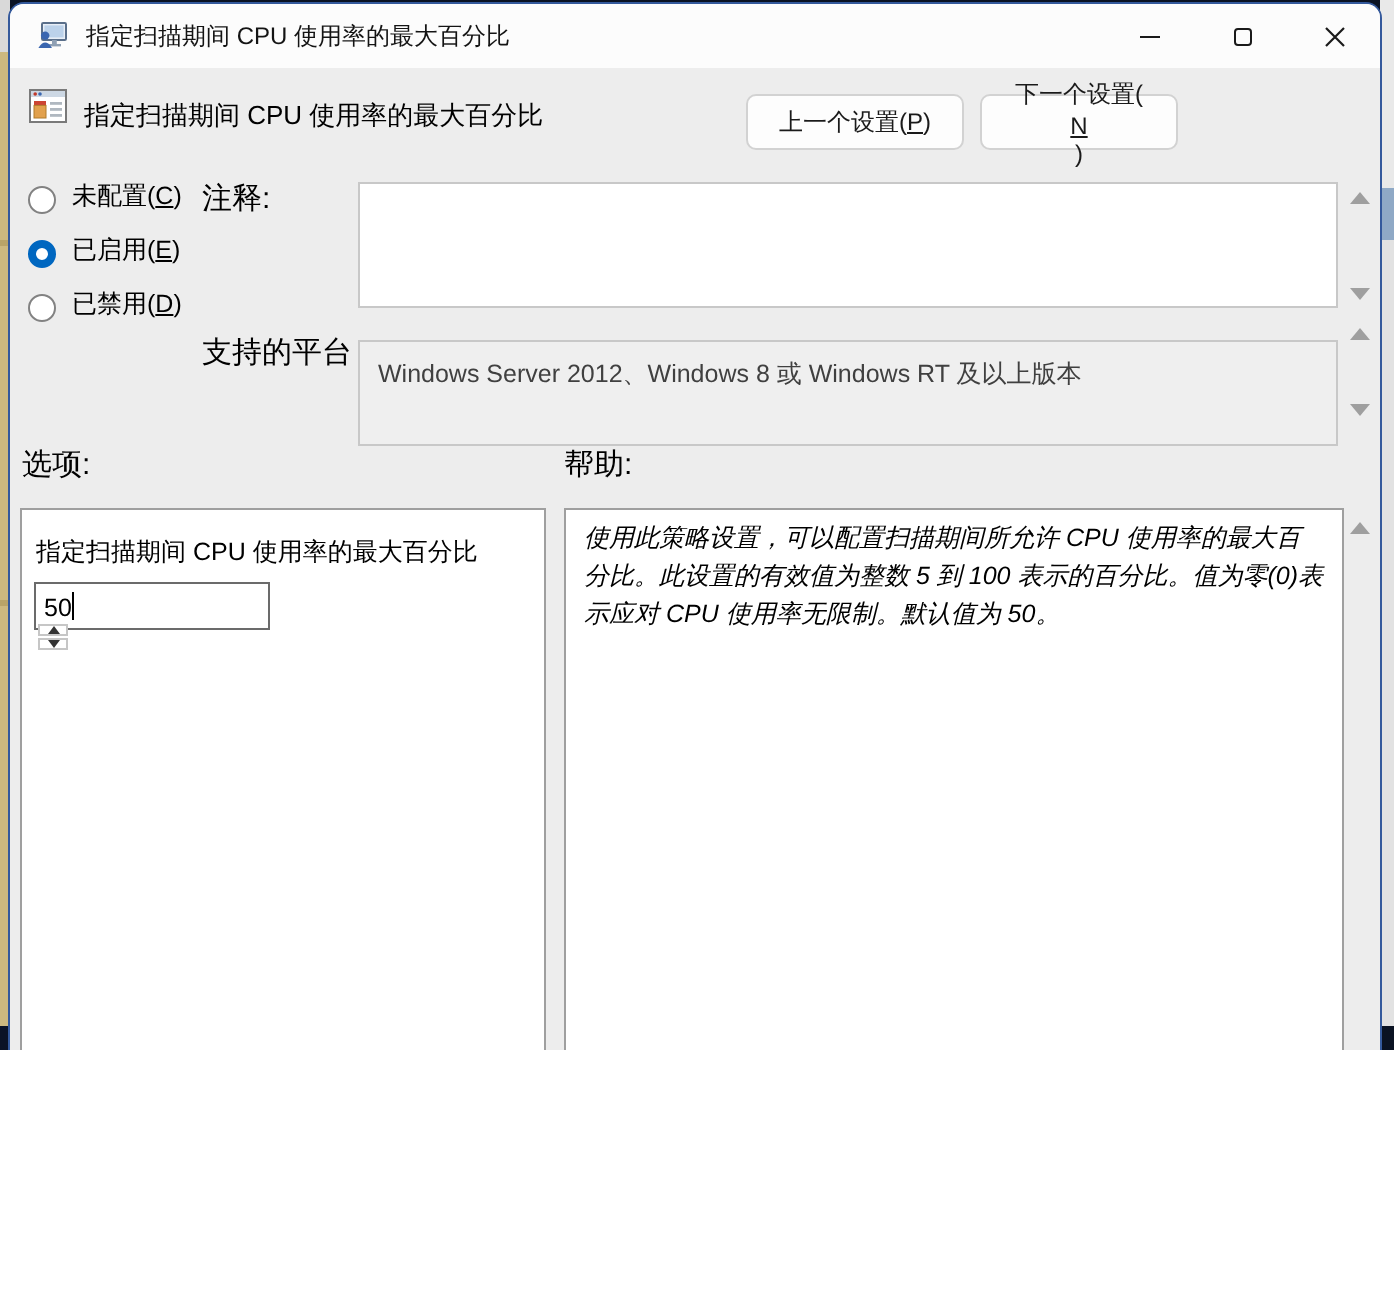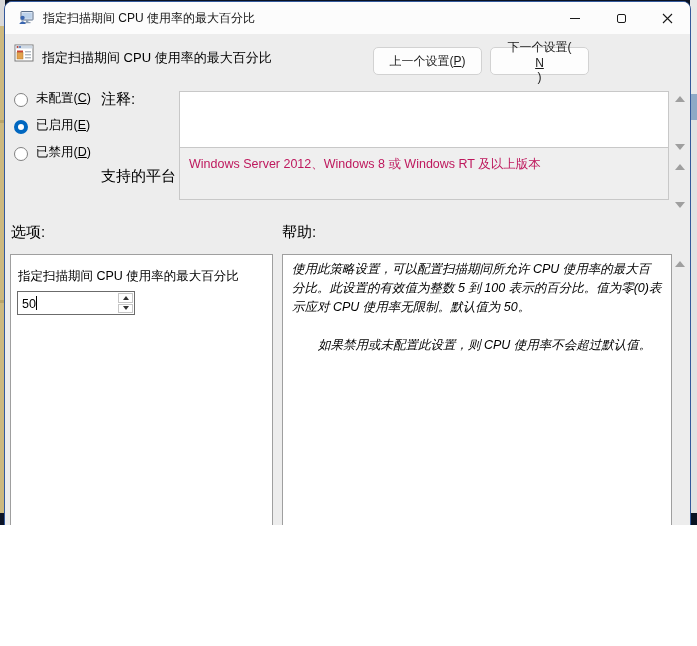--- a/index.html
+++ b/index.html
@@ -40,38 +40,38 @@
 
   .radio-row { position:absolute; left:9px; display:flex; align-items:flex-end; gap:8px;
     font-size:12.5px; color:#000; }
   .radio { width:14px; height:14px; border-radius:50%; border:1px solid #828282; background:#fff; }
   .radio.sel { border:4.5px solid #0067c0; }
 
   .field-label { position:absolute; font-size:15px; color:#000; }
 
   .comment-box { position:absolute; left:174px; top:89px; width:490px; height:63px;
     background:#fff; border:1px solid #c8c8c8; }
-  .platform-box { position:absolute; left:174px; top:145px; width:490px; height:53px;
-    background:#efefef; border:1px solid #c8c8c8; font-size:12.5px; color:#be185d; padding:8px 9px; }
+  .platform-box { position:absolute; left:174px; top:168px; width:490px; height:53px;
+    background:#efefef; border:1px solid #c8c8c8; font-size:12.5px; color:#404040; padding:8px 9px; }
 
   .scrollstrip { position:absolute; width:14px; display:flex; flex-direction:column;
     justify-content:space-between; align-items:center; padding:3px 0; }
   .strip-comment { left:668px; top:91px; height:60px; }
   .strip-platform { left:668px; top:159px; height:50px; }
   .strip-help { left:668px; top:256px; height:331px; }
   .arr-up { width:0; height:0; border-left:5px solid transparent; border-right:5px solid transparent;
     border-bottom:6px solid #9f9f9f; }
   .arr-down { width:0; height:0; border-left:5px solid transparent; border-right:5px solid transparent;
     border-top:6px solid #9f9f9f; }
 
   .options-box { position:absolute; left:5px; top:252px; width:263px; height:337px;
     background:#fff; border:1px solid #9f9f9f; }
   .options-field-label { position:absolute; left:13px; top:266px; width:250px; font-size:12.5px; }
   .spinner { position:absolute; left:12px; top:289px; width:118px; height:24px;
-    background:#fff; border:1px solid #6b6b6b; display:flex; }
+    background:#fff; border:1px solid #6b6b6b; display:flex;flex-direction:column; }
   .spin-value { flex:1; font-size:12.5px; padding:4px 0 0 4px; color:#000; }
   .caret { display:inline-block; width:1px; height:14px; background:#000; vertical-align:-2px; }
   .spin-btns { width:17px; display:flex; flex-direction:column; padding:1px; gap:1px; }
   .spin-btn { flex:1; display:flex; align-items:center; justify-content:center;
     background:#fff; border:1px solid #c6c6c6; }
   .tri-up { width:0; height:0; border-left:3.5px solid transparent; border-right:3.5px solid transparent;
     border-bottom:4px solid #333; }
   .tri-down { width:0; height:0; border-left:3.5px solid transparent; border-right:3.5px solid transparent;
     border-top:4px solid #333; }
 
@@ -199,21 +199,20 @@
             <span class="tri-up"></span>
           </span>
         <span class="spin-btn">
             <span class="tri-down"></span>
           </span>
       </span>
     </div>
 
     <div class="help-box">
       <p>使用此策略设置，可以配置扫描期间所允许 CPU 使用率的最大百分比。此设置的有效值为整数 5 到 100 表示的百分比。值为零(0)表示应对 CPU 使用率无限制。默认值为 50。</p>
-      <p class="indent">如果禁用或未配置此设置，则 CPU 使用率不会超过默认值。</p>
     </div>
     <div class="scrollstrip strip-help">
       <span class="arr-up"></span>
       <span class="arr-down"></span>
     </div>
 
     <button class="btn btn-footer btn-ok">确定</button>
     <button class="btn btn-footer btn-cancel">取消</button>
     <button class="btn btn-footer btn-apply">
         <span>应用(</span>

